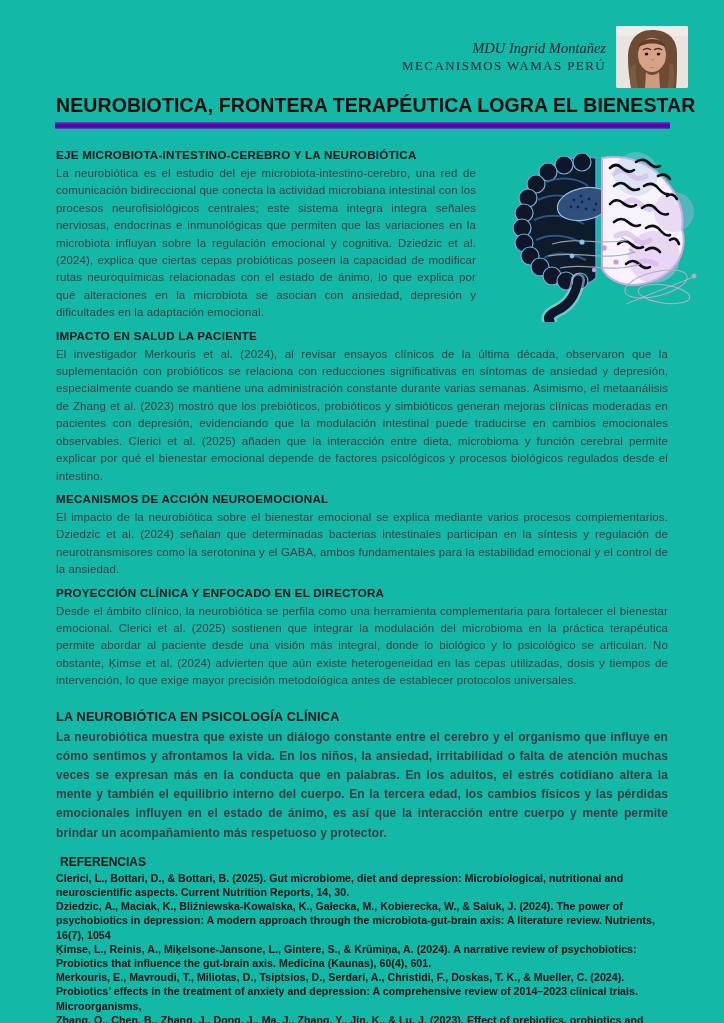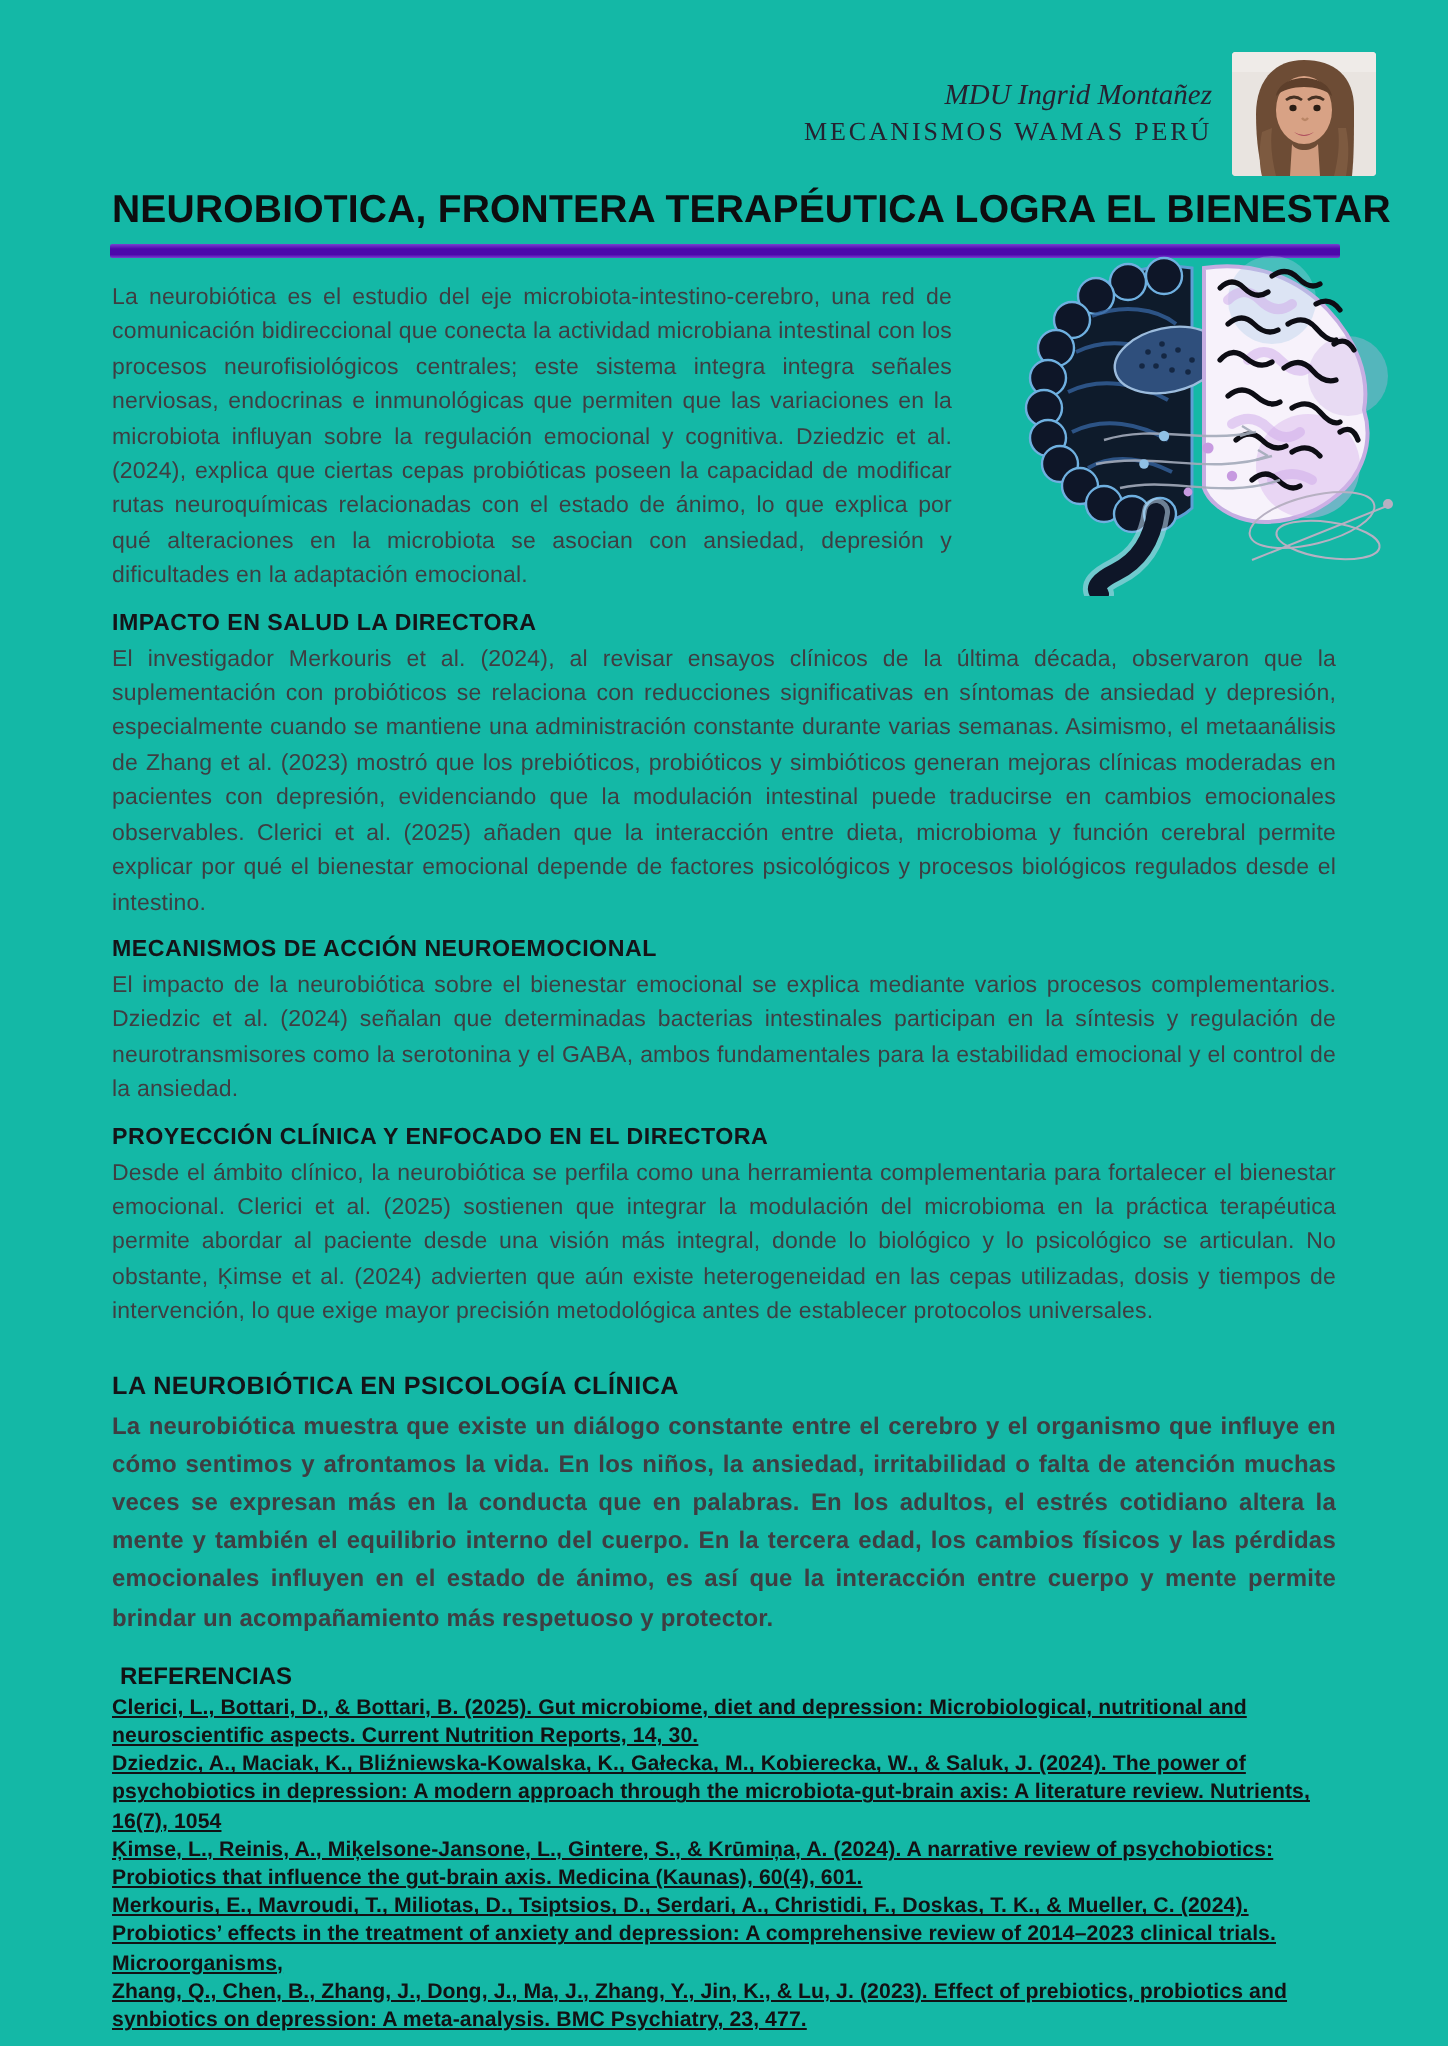--- a/index.html
+++ b/index.html
@@ -48,21 +48,21 @@
   .body-par.big { font-size:12px; line-height:19.2px;font-weight:bold; }
   .figure {
     float:right; width:228px; height:170px;
     margin:-13px -46px 2px 10px;
   }
   
   .refs { margin-top:12px; }
   .refs-heading { font-size:12px; font-weight:700; color:#121214; margin:0 0 2px 4px; }
   .ref-item {
     font-size:10.6px; font-weight:700; line-height:14.2px;
-    color:#121214; margin:0; text-align:left; letter-spacing:0.05px;text-decoration:underline;
+    color:#121214; margin:0; text-align:left; letter-spacing:0.05px;
   }
 </style>
 </head>
 <body>
 
 <div class="page">
 
   <div class="header">
     <div class="header-text">
       <div class="author-name">MDU Ingrid Montañez</div>
@@ -86,20 +86,21 @@
         <path d="M30,46 C32,50 40,50 43,46 L44,62 L29,62 Z" fill="#cf9b7e"></path>
       </svg>
     </div>
   </div>
 
   <h1 class="title">NEUROBIOTICA, FRONTERA TERAPÉUTICA LOGRA EL BIENESTAR</h1>
   <div class="rule"></div>
 
   <div class="content">
 
+    <h2 class="sec-heading">EJE MICROBIOTA-INTESTINO-CEREBRO Y LA NEUROBIÓTICA</h2>
     <p class="body-par">
       <svg class="figure" viewBox="0 0 228 170" xmlns="http://www.w3.org/2000/svg">
 
         <g>
           <path d="M110,6 C86,2 64,12 52,26 C40,40 34,56 37,70 C30,82 32,98 42,108 C48,120 62,130 78,133 C92,136 104,132 110,126 Z" fill="#0e1628" stroke="#5f9fd6" stroke-width="1.5" opacity="0.97"></path>
           <g fill="#0e1628" stroke="#6fb0e0" stroke-width="1.2">
             <circle cx="96" cy="10" r="9"></circle>
               <circle cx="78" cy="13" r="9"></circle>
               <circle cx="62" cy="20" r="9"></circle>
             <circle cx="50" cy="32" r="9"></circle>
@@ -178,21 +179,21 @@
         <g stroke="#b7b0c2" stroke-width="1" fill="none">
           <ellipse cx="170" cy="132" rx="32" ry="12" transform="rotate(-14 170 132)"></ellipse>
           <ellipse cx="178" cy="142" rx="26" ry="9" transform="rotate(8 178 142)"></ellipse>
           <path d="M140,152 L210,124"></path>
           <circle cx="208" cy="124" r="2" fill="#b7b0c2"></circle>
         </g>
       </svg>
       <span>La neurobiótica es el estudio del eje microbiota-intestino-cerebro, una red de comunicación bidireccional que conecta la actividad microbiana intestinal con los procesos neurofisiológicos centrales; este sistema integra integra señales nerviosas, endocrinas e inmunológicas que permiten que las variaciones en la microbiota influyan sobre la regulación emocional y cognitiva. Dziedzic et al. (2024), explica que ciertas cepas probióticas poseen la capacidad de modificar rutas neuroquímicas relacionadas con el estado de ánimo, lo que explica por qué alteraciones en la microbiota se asocian con ansiedad, depresión y dificultades en la adaptación emocional.</span>
     </p>
 
-    <h2 class="sec-heading clear">IMPACTO EN SALUD LA DIRECTORA</h2>
+    <h2 class="sec-heading clear">IMPACTO EN SALUD LA PACIENTE</h2>
     <p class="body-par">El investigador Merkouris et al. (2024), al revisar ensayos clínicos de la última década, observaron que la suplementación con probióticos se relaciona con reducciones significativas en síntomas de ansiedad y depresión, especialmente cuando se mantiene una administración constante durante varias semanas. Asimismo, el metaanálisis de Zhang et al. (2023) mostró que los prebióticos, probióticos y simbióticos generan mejoras clínicas moderadas en pacientes con depresión, evidenciando que la modulación intestinal puede traducirse en cambios emocionales observables. Clerici et al. (2025) añaden que la interacción entre dieta, microbioma y función cerebral permite explicar por qué el bienestar emocional depende de factores psicológicos y procesos biológicos regulados desde el intestino.</p>
 
     <h2 class="sec-heading">MECANISMOS DE ACCIÓN NEUROEMOCIONAL</h2>
     <p class="body-par">El impacto de la neurobiótica sobre el bienestar emocional se explica mediante varios procesos complementarios. Dziedzic et al. (2024) señalan que determinadas bacterias intestinales participan en la síntesis y regulación de neurotransmisores como la serotonina y el GABA, ambos fundamentales para la estabilidad emocional y el control de la ansiedad.</p>
 
     <h2 class="sec-heading">PROYECCIÓN CLÍNICA Y ENFOCADO EN EL DIRECTORA</h2>
     <p class="body-par">Desde el ámbito clínico, la neurobiótica se perfila como una herramienta complementaria para fortalecer el bienestar emocional. Clerici et al. (2025) sostienen que integrar la modulación del microbioma en la práctica terapéutica permite abordar al paciente desde una visión más integral, donde lo biológico y lo psicológico se articulan. No obstante, Ķimse et al. (2024) advierten que aún existe heterogeneidad en las cepas utilizadas, dosis y tiempos de intervención, lo que exige mayor precisión metodológica antes de establecer protocolos universales.</p>
 
     <h2 class="sec-heading big">LA NEUROBIÓTICA EN PSICOLOGÍA CLÍNICA</h2>
     <p class="body-par big">La neurobiótica muestra que existe un diálogo constante entre el cerebro y el organismo que influye en cómo sentimos y afrontamos la vida. En los niños, la ansiedad, irritabilidad o falta de atención muchas veces se expresan más en la conducta que en palabras. En los adultos, el estrés cotidiano altera la mente y también el equilibrio interno del cuerpo. En la tercera edad, los cambios físicos y las pérdidas emocionales influyen en el estado de ánimo, es así que la interacción entre cuerpo y mente permite brindar un acompañamiento más respetuoso y protector.</p>

